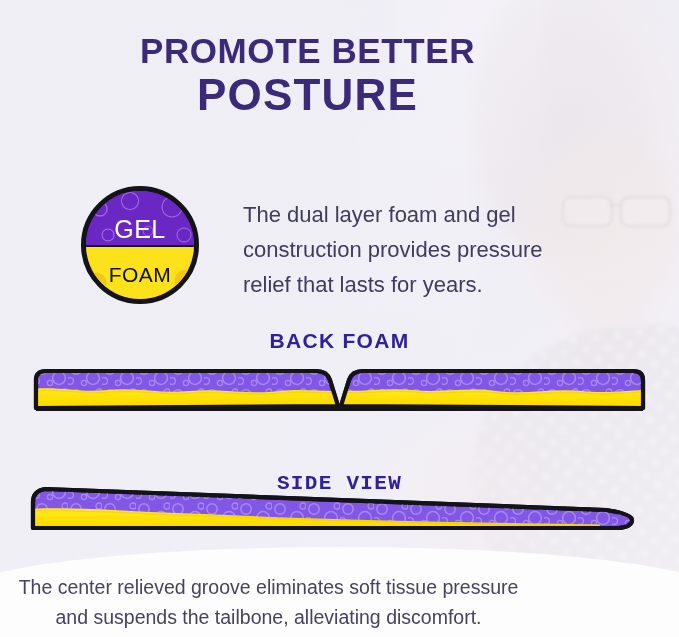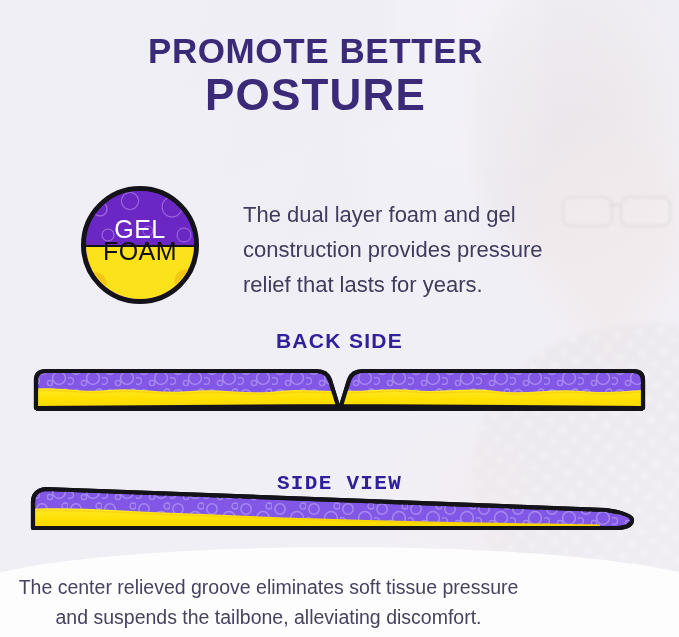--- a/index.html
+++ b/index.html
@@ -132,21 +132,20 @@
     opacity: .96;
   }
 
   
   .heading-block {
     position: absolute;
     left: 0; top: 33px;
     width: 615px;
     text-align: center;
     z-index: 5;
-    margin-left: 8px;
   }
   .h-line1 {
     color: #3a2a78;
     font-size: 35px;
     font-weight: bold;
     letter-spacing: .6px;
     line-height: 1.0;
     white-space: nowrap;
   }
   .h-line2 {
@@ -202,23 +201,23 @@
     font-weight: normal;
     letter-spacing: .5px;
     font-family: "Liberation Sans Narrow", "Liberation Sans", sans-serif;
   }
   .badge-gel {
     top: 24px;
     color: #ffffff;
     font-size: 25px;
   }
   .badge-foam {
-    top: 46px;
+    top: 72px;
     color: #121016;
-    font-size: 25px;
+    font-size: 21px;
   }
 
   
   .intro {
     position: absolute;
     left: 243px; top: 198px;
     width: 330px;
     color: #3f3c5c;
     font-size: 22px;
     line-height: 1.58;
@@ -292,21 +291,21 @@
 
   <div class="badge">
     <div class="badge-top"></div>
     <div class="badge-bot"></div>
     <div class="badge-gel">GEL</div>
     <div class="badge-foam">FOAM</div>
   </div>
 
   <div class="intro">The dual layer foam and gel construction provides pressure relief that lasts for years.</div>
 
-  <div class="view-label back">BACK SIDE</div>
+  <div class="view-label back">BACK FOAM</div>
 
   <div class="diagram back">
     <svg width="679" height="62" viewBox="0 0 679 62" xmlns="http://www.w3.org/2000/svg">
       <defs>
         <pattern id="bubbles" width="34" height="26" patternUnits="userSpaceOnUse">
           <circle cx="8" cy="7" r="5.2" fill="none" stroke="#a98bf0" stroke-width="1.5"></circle>
           <circle cx="25" cy="16" r="6.4" fill="none" stroke="#a98bf0" stroke-width="1.5"></circle>
           <circle cx="16" cy="21" r="2.6" fill="none" stroke="#a98bf0" stroke-width="1.3"></circle>
           <circle cx="31" cy="4" r="3.0" fill="none" stroke="#a98bf0" stroke-width="1.3"></circle>
           <circle cx="2" cy="19" r="3.4" fill="none" stroke="#a98bf0" stroke-width="1.3"></circle>

